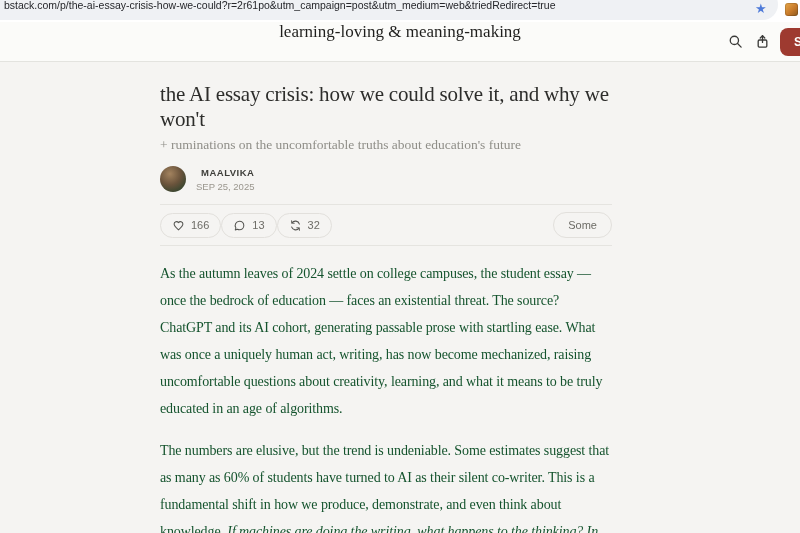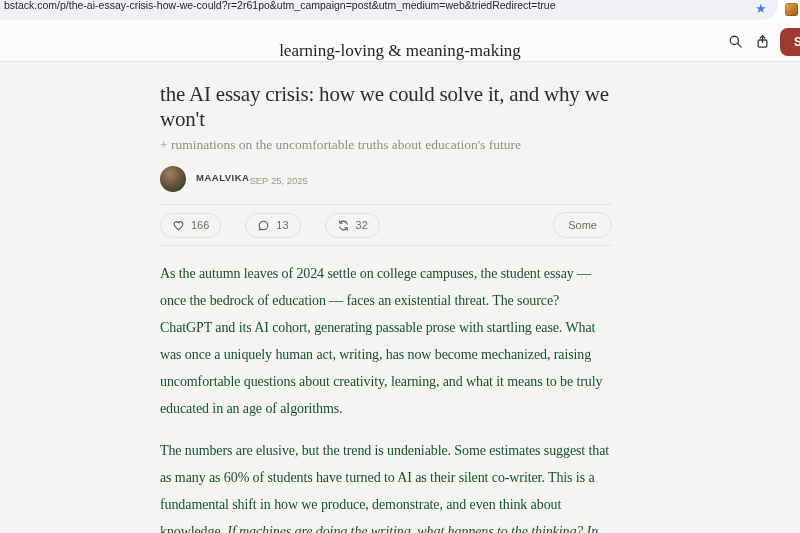--- a/index.html
+++ b/index.html
@@ -7,38 +7,38 @@
   .screen{position:relative;width:800px;height:533px;overflow:hidden;background:#f5f4f2;}
 
   
   .chrome{position:relative;height:22px;background:#ffffff;}
   .omnibox{position:absolute;left:-14px;top:-11px;width:792px;height:31px;background:#eff1f4;border-radius:16px;display:flex;align-items:center;}
   .url{margin-left:18px;font-size:10.5px;color:#26272b;white-space:nowrap;overflow:hidden;max-width:660px;}
   .bookmark-star{position:absolute;left:755px;top:1px;font-size:13px;color:#4f7bd9;line-height:16px;}
   .ext-icon{position:absolute;left:785px;top:3px;width:13px;height:13px;border-radius:3px;background:linear-gradient(135deg,#e8a94c 0%,#c77a2a 55%,#8a5a20 100%);box-shadow:inset 0 0 0 1px rgba(0,0,0,.15);}
 
   
-  .site-header{position:relative;height:39px;background:#fbfbf9;border-bottom:1px solid #e3e3df;display:flex;align-items:flex-end;justify-content:center;}
+  .site-header{position:relative;height:39px;background:#fbfbf9;border-bottom:1px solid #e3e3df;display:flex;align-items:flex-start;justify-content:center;}
   .pub-title{font-family:"Liberation Serif",serif;font-size:17px;color:#1f1f1d;}
   .header-actions{position:absolute;left:726px;top:0;height:100%;display:flex;align-items:center;gap:9px;}
   .icon-btn{width:18px;height:18px;display:flex;align-items:center;justify-content:center;cursor:pointer;}
   .icon-btn svg{width:15px;height:15px;stroke:#3a3a38;fill:none;stroke-width:1.4;stroke-linecap:round;stroke-linejoin:round;}
   .subscribe-btn{background:#9e3a30;color:#fff;font-size:12px;font-weight:bold;padding:7px 14px;border-radius:8px;border:none;white-space:nowrap;cursor:pointer;}
 
   
   .post{width:452px;margin-left:160px;}
   .post-title{margin:20px 0 0 0;font-family:"Liberation Serif",serif;font-weight:normal;font-size:21px;line-height:25px;letter-spacing:-0.2px;color:#2d2d2b;}
   .post-subtitle{margin-top:4px;font-family:"Liberation Serif",serif;font-size:13.5px;line-height:17px;color:#8f8e88;}
   .byline{margin-top:13px;display:flex;align-items:center;gap:10px;}
   .avatar{width:26px;height:26px;border-radius:50%;background:radial-gradient(circle at 38% 30%,#a3835f 0%,#6b543c 45%,#37452f 80%,#22301f 100%);flex:0 0 auto;}
-  .byline-meta{display:flex;flex-direction:row;}
+  .byline-meta{display:flex;flex-direction:column;align-items:flex-end;}
   .author{font-size:9.5px;font-weight:bold;letter-spacing:.5px;color:#3e3e3a;}
   .date{font-size:9.5px;color:#9a968e;margin-top:3px;}
 
-  .engagement{margin-top:12px;border-top:1px solid #e5e4e0;border-bottom:1px solid #e5e4e0;padding:7px 0;display:flex;align-items:center;gap:24px;}
+  .engagement{margin-top:12px;border-top:1px solid #e5e4e0;border-bottom:1px solid #e5e4e0;padding:7px 0;display:flex;align-items:center;gap:0;}
   .pill{display:inline-flex;align-items:center;gap:6px;border:1px solid #e2e0dc;border-radius:999px;padding:5px 11px;font-size:11px;color:#6d6c66;background:transparent;cursor:pointer;}
   .pill svg{width:13px;height:13px;stroke:#555551;fill:none;stroke-width:1.3;stroke-linecap:round;stroke-linejoin:round;}
   .share-pill{margin-left:auto;padding:6px 14px;}
 
   .body-text{margin-top:14px;font-family:"Liberation Serif",serif;font-size:14px;line-height:27px;color:#14532d;letter-spacing:-0.1px;}
   .body-text p{margin:0 0 15px 0;}
   .body-text em{font-style:italic;}
 </style>
 </head>
 <body>

